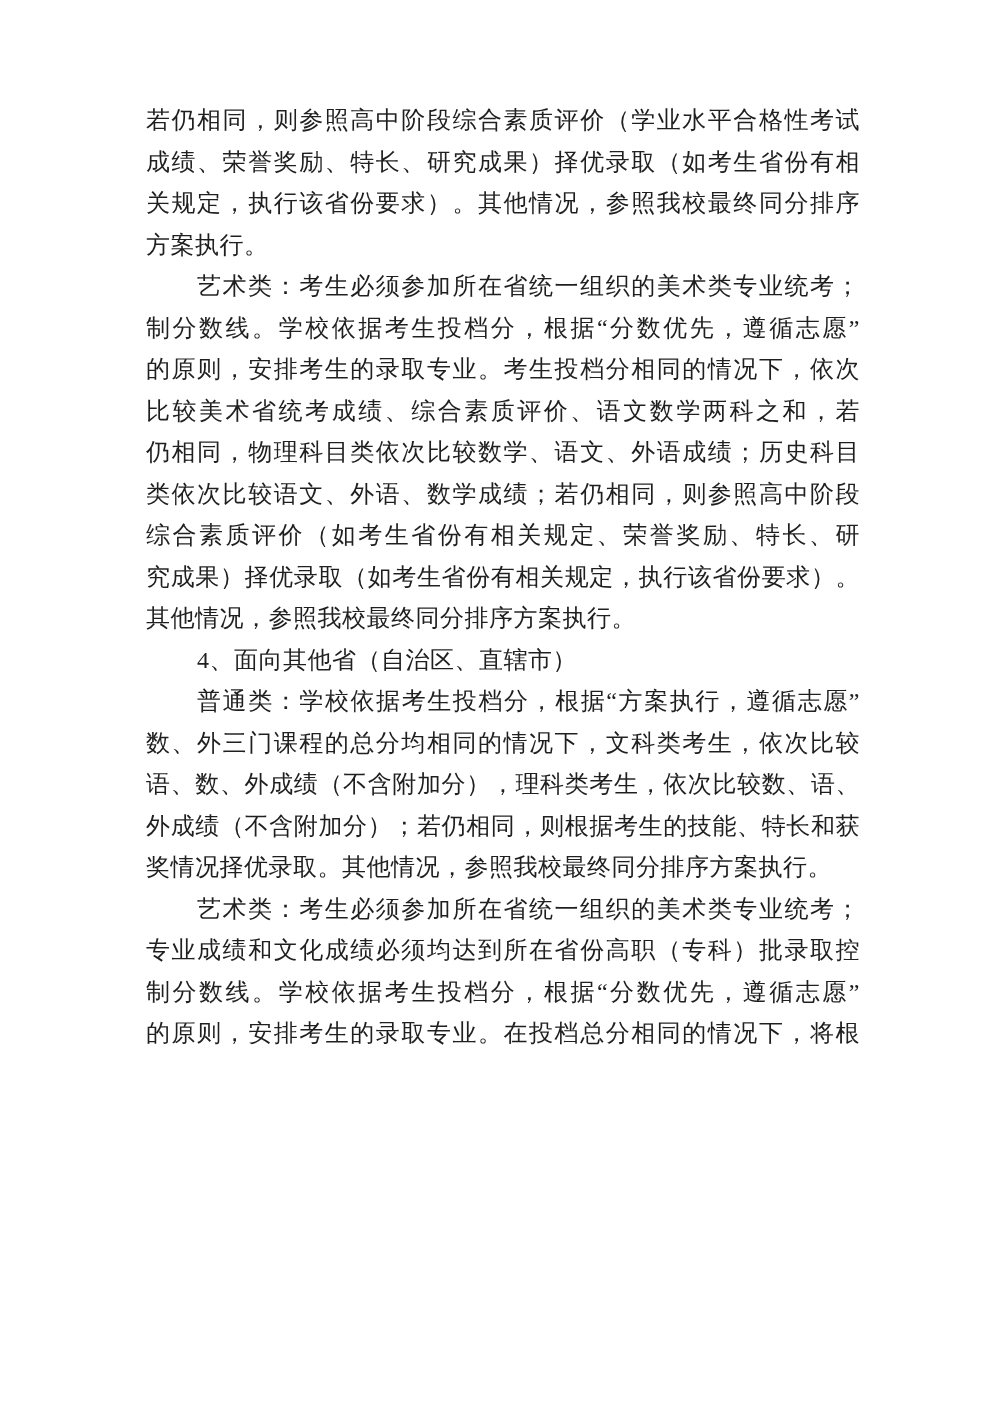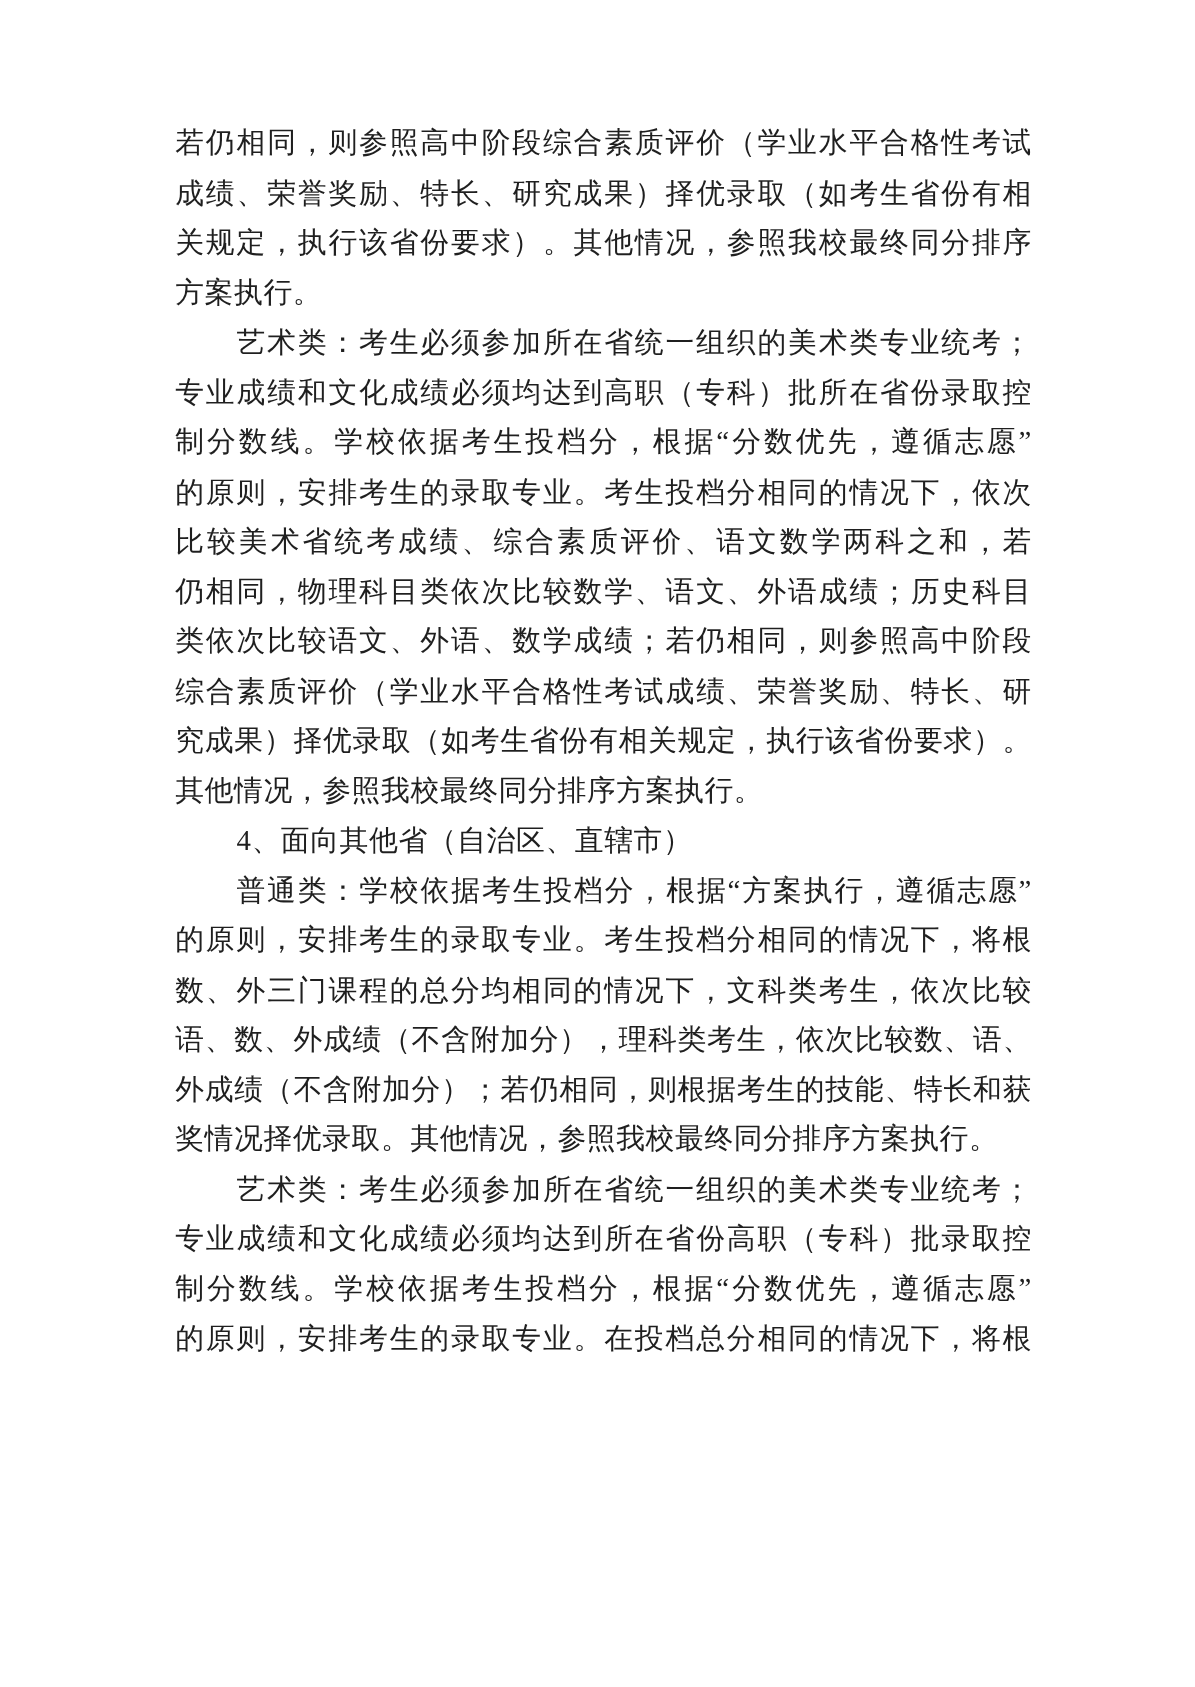--- a/index.html
+++ b/index.html
@@ -50,36 +50,34 @@
 <div class="page" style="background: rgb(255, 255, 255);">
   <div class="text-block" id="doc-body" style="color: rgb(31, 31, 31);">
       <div class="para">
         <div class="line jlast">若仍相同，则参照高中阶段综合素质评价（学业水平合格性考试</div>
         <div class="line jlast">成绩、荣誉奖励、特长、研究成果）择优录取（如考生省份有相</div>
         <div class="line jlast">关规定，执行该省份要求）。其他情况，参照我校最终同分排序</div>
         <div class="line">方案执行。</div>
       </div>
       <div class="para">
         <div class="line indent jlast">艺术类：考生必须参加所在省统一组织的美术类专业统考；</div>
-        <div class="line jlast">专业成绩和文化成绩必须均达到高职（专科）批所在省份录取控</div>
         <div class="line jlast">制分数线。学校依据考生投档分，根据“分数优先，遵循志愿”</div>
         <div class="line jlast">的原则，安排考生的录取专业。考生投档分相同的情况下，依次</div>
         <div class="line jlast">比较美术省统考成绩、综合素质评价、语文数学两科之和，若</div>
         <div class="line jlast">仍相同，物理科目类依次比较数学、语文、外语成绩；历史科目</div>
         <div class="line jlast">类依次比较语文、外语、数学成绩；若仍相同，则参照高中阶段</div>
-        <div class="line jlast">综合素质评价（学业水平合格性考试成绩、荣誉奖励、特长、研</div>
+        <div class="line jlast">综合素质评价（如考生省份有相关规定、荣誉奖励、特长、研</div>
         <div class="line jlast">究成果）择优录取（如考生省份有相关规定，执行该省份要求）。</div>
         <div class="line">其他情况，参照我校最终同分排序方案执行。</div>
       </div>
       <div class="para">
         <div class="line indent">4、面向其他省（自治区、直辖市）</div>
       </div>
       <div class="para">
         <div class="line indent jlast">普通类：学校依据考生投档分，根据“方案执行，遵循志愿”</div>
-        <div class="line jlast">的原则，安排考生的录取专业。考生投档分相同的情况下，将根</div>
         <div class="line jlast">数、外三门课程的总分均相同的情况下，文科类考生，依次比较</div>
         <div class="line jlast">语、数、外成绩（不含附加分），理科类考生，依次比较数、语、</div>
         <div class="line jlast">外成绩（不含附加分）；若仍相同，则根据考生的技能、特长和获</div>
         <div class="line">奖情况择优录取。其他情况，参照我校最终同分排序方案执行。</div>
       </div>
       <div class="para">
         <div class="line indent jlast">艺术类：考生必须参加所在省统一组织的美术类专业统考；</div>
         <div class="line jlast">专业成绩和文化成绩必须均达到所在省份高职（专科）批录取控</div>
         <div class="line jlast">制分数线。学校依据考生投档分，根据“分数优先，遵循志愿”</div>
         <div class="line jlast">的原则，安排考生的录取专业。在投档总分相同的情况下，将根</div>

